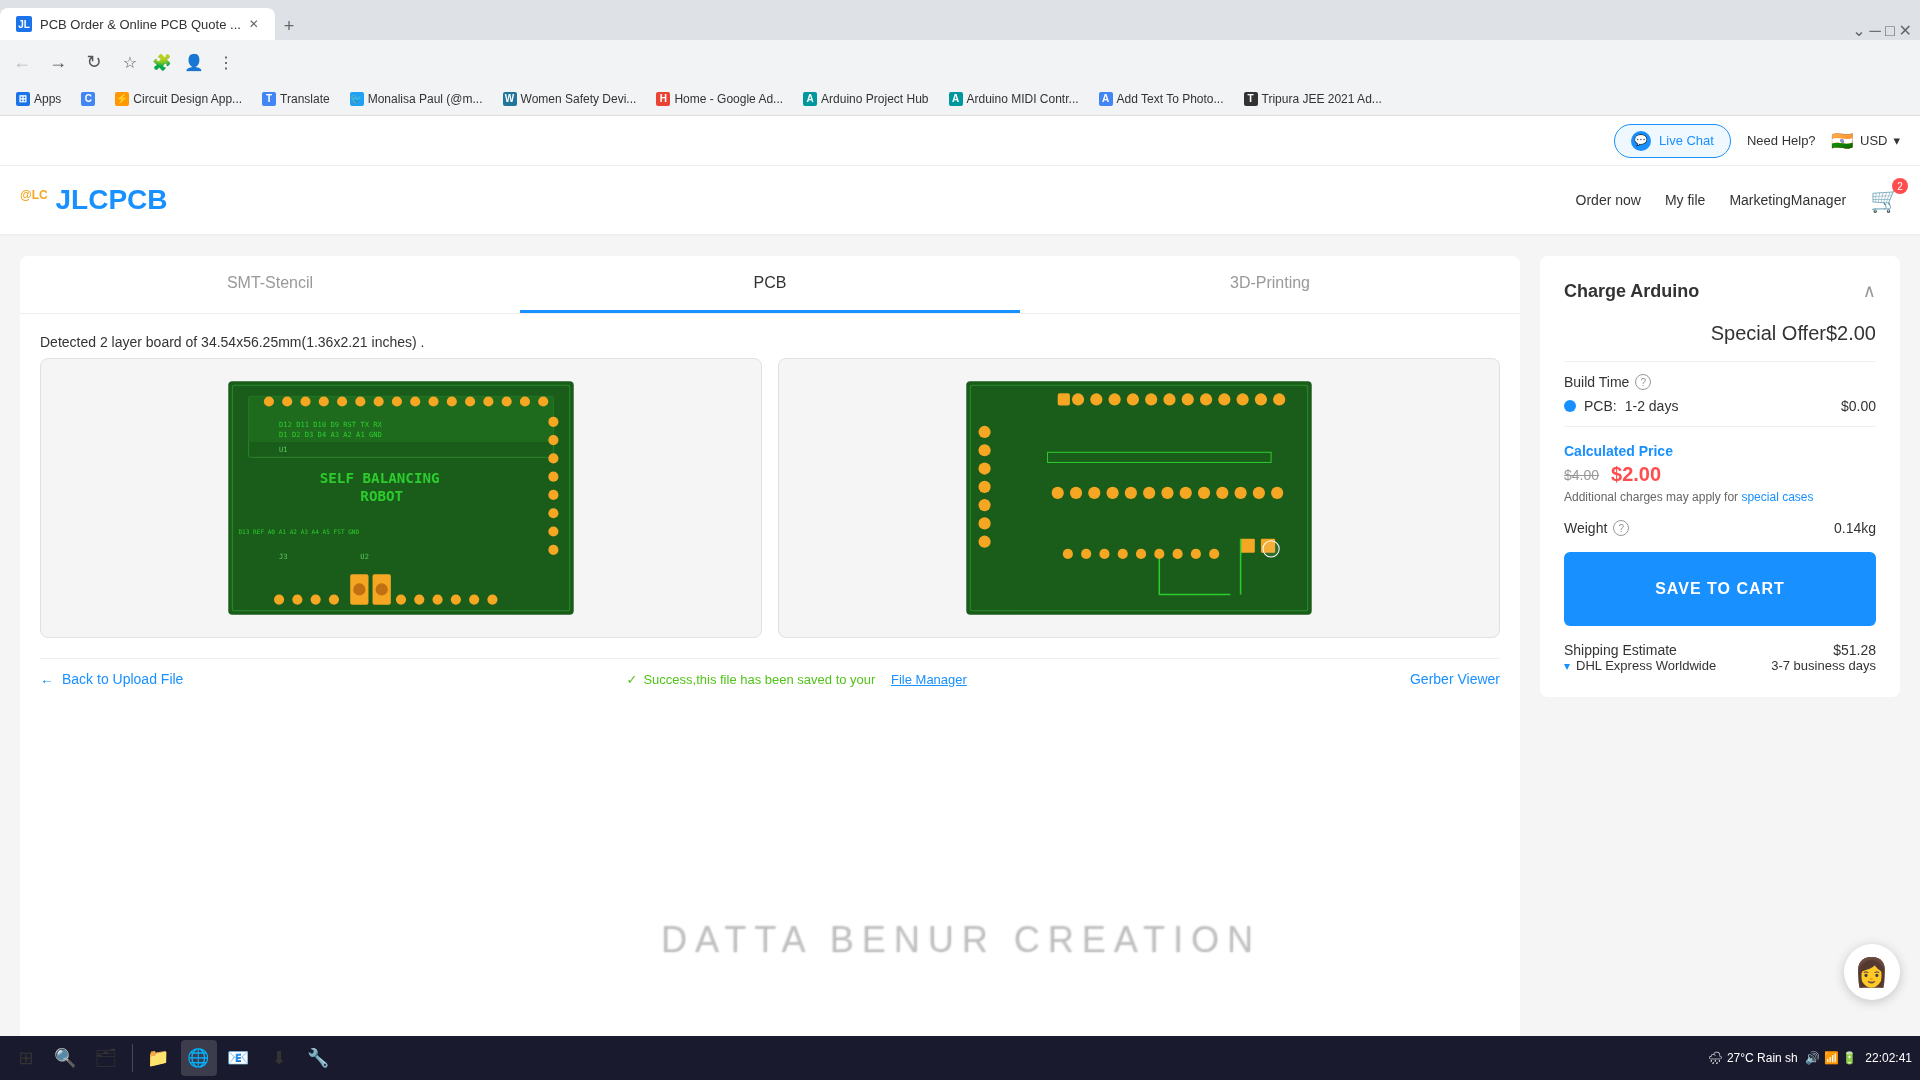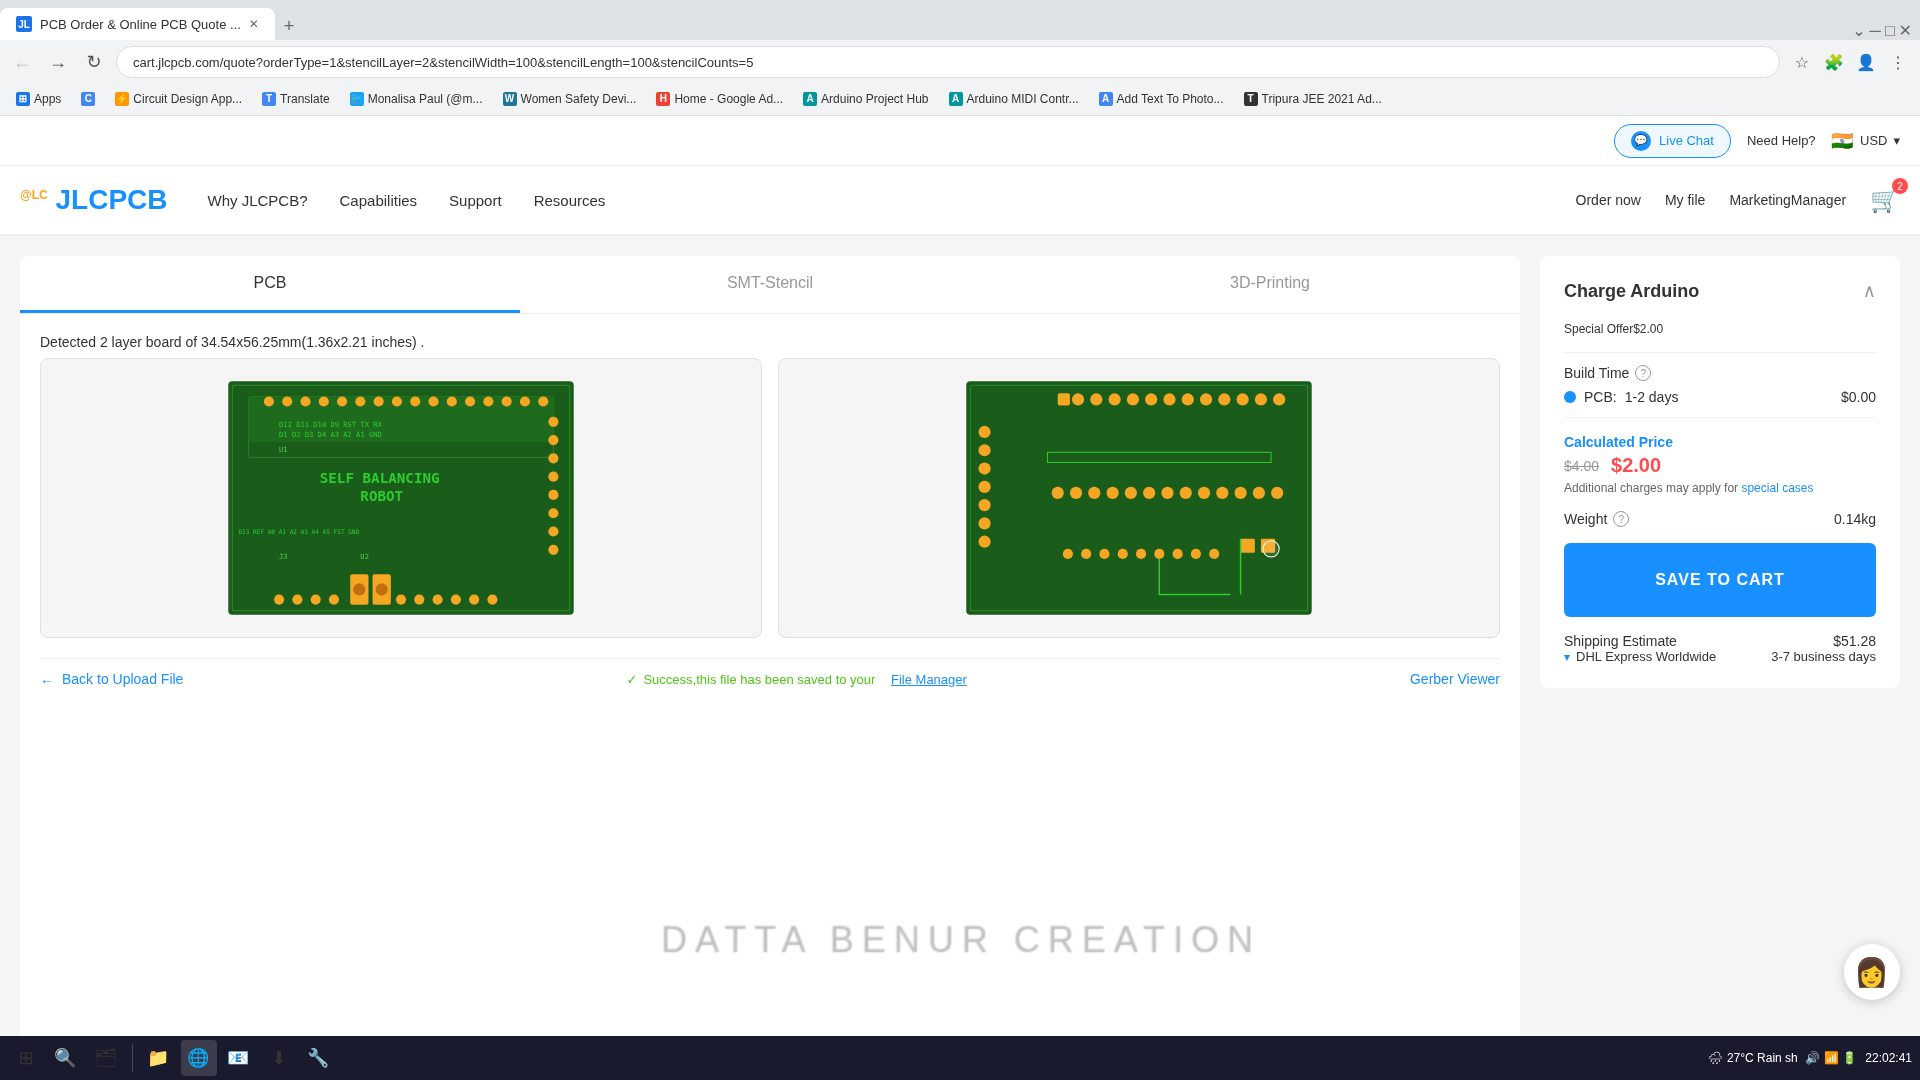--- a/index.html
+++ b/index.html
@@ -69,21 +69,21 @@
     .pcb-footer { display: flex; align-items: center; justify-content: space-between; padding: 12px 0; border-top: 1px solid #f0f0f0; }
     .back-link { display: flex; align-items: center; gap: 8px; color: #1890ff; cursor: pointer; font-size: 14px; }
     .success-msg { font-size: 13px; color: #52c41a; display: flex; align-items: center; gap: 6px; }
     .gerber-link { color: #1890ff; cursor: pointer; font-size: 14px; }
     .file-manager-link { color: #1890ff; text-decoration: underline; cursor: pointer; }
 
     
     .charge-details { width: 360px; background: #fff; border-radius: 8px; padding: 24px; height: fit-content; }
     .charge-header { display: flex; justify-content: space-between; align-items: center; margin-bottom: 20px; }
     .charge-title { font-size: 18px; font-weight: bold; color: #333; }
-    .charge-row { display: flex; justify-content: flex-start; align-items: center; margin-bottom: 16px; font-size: 12px; }
+    .charge-row { display: flex; justify-content: flex-end; align-items: center; margin-bottom: 16px; font-size: 20px; }
     .charge-label { color: #333; }
     .charge-value { color: #333; }
     .divider { border: none; border-top: 1px solid #f0f0f0; margin: 12px 0; }
     .build-time-row { margin-bottom: 12px; }
     .build-time-label { display: flex; align-items: center; gap: 6px; font-size: 14px; color: #333; margin-bottom: 8px; }
     .info-icon { width: 16px; height: 16px; border: 1px solid #999; border-radius: 50%; display: flex; align-items: center; justify-content: center; font-size: 10px; color: #999; cursor: pointer; }
     .pcb-time { display: flex; align-items: center; justify-content: space-between; }
     .pcb-label { display: flex; align-items: center; gap: 8px; font-size: 14px; color: #333; }
     .dot-blue { width: 12px; height: 12px; background: #1890ff; border-radius: 50%; }
     .calculated-price { margin: 16px 0; }
@@ -138,23 +138,20 @@
       <span>─</span>
       <span>□</span>
       <span>✕</span>
     </div>
   </div>
 
   <div class="browser-toolbar">
     <button class="nav-btn disabled">←</button>
     <button class="nav-btn">→</button>
     <button class="nav-btn">↻</button>
-    <div class="address-bar">
-      <span>cart.jlcpcb.com/quote?orderType=1&amp;stencilLayer=2&amp;stencilWidth=100&amp;stencilLength=100&amp;stencilCounts=5</span>
-    </div>
     <div class="toolbar-icons">
       <button class="toolbar-icon">☆</button>
       <button class="toolbar-icon">🧩</button>
       <button class="toolbar-icon">👤</button>
       <button class="toolbar-icon">⋮</button>
     </div>
   </div>
 
   <div class="bookmarks-bar">
     <div class="bookmark-item">
@@ -216,46 +213,40 @@
   </div>
 </div>
 
 <div class="main-nav">
   <div class="logo">
     <span class="logo-text">
       <span style="color:#f5a623;font-size:12px;vertical-align:super;">@LC</span>
       <span>JLCPCB</span>
     </span>
   </div>
-  <nav>
-    <span class="nav-item">Why JLCPCB?</span>
-    <span class="nav-item">Capabilities</span>
-    <span class="nav-item">Support</span>
-    <span class="nav-item">Resources</span>
-  </nav>
   <div class="nav-right">
     <span class="nav-right-item">Order now</span>
     <span class="nav-right-item">My file</span>
     <span class="nav-right-item">MarketingManager</span>
     <div class="cart-icon">
       <span style="font-size:24px;color:#333;">🛒</span>
       <span class="cart-badge">2</span>
     </div>
   </div>
 </div>
 
 <div class="main-content">
 
   <div class="pcb-section">
     <div class="pcb-tabs">
+      <div class="pcb-tab">
+        <span>SMT-Stencil</span>
+      </div>
       <div class="pcb-tab active">
         <span>PCB</span>
-      </div>
-      <div class="pcb-tab">
-        <span>SMT-Stencil</span>
       </div>
       <div class="pcb-tab">
         <span>3D-Printing</span>
       </div>
     </div>
 
     <div class="pcb-body">
       <p class="detection-text">Detected 2 layer board of 34.54x56.25mm(1.36x2.21 inches) .</p>
 
       <div class="pcb-images">

